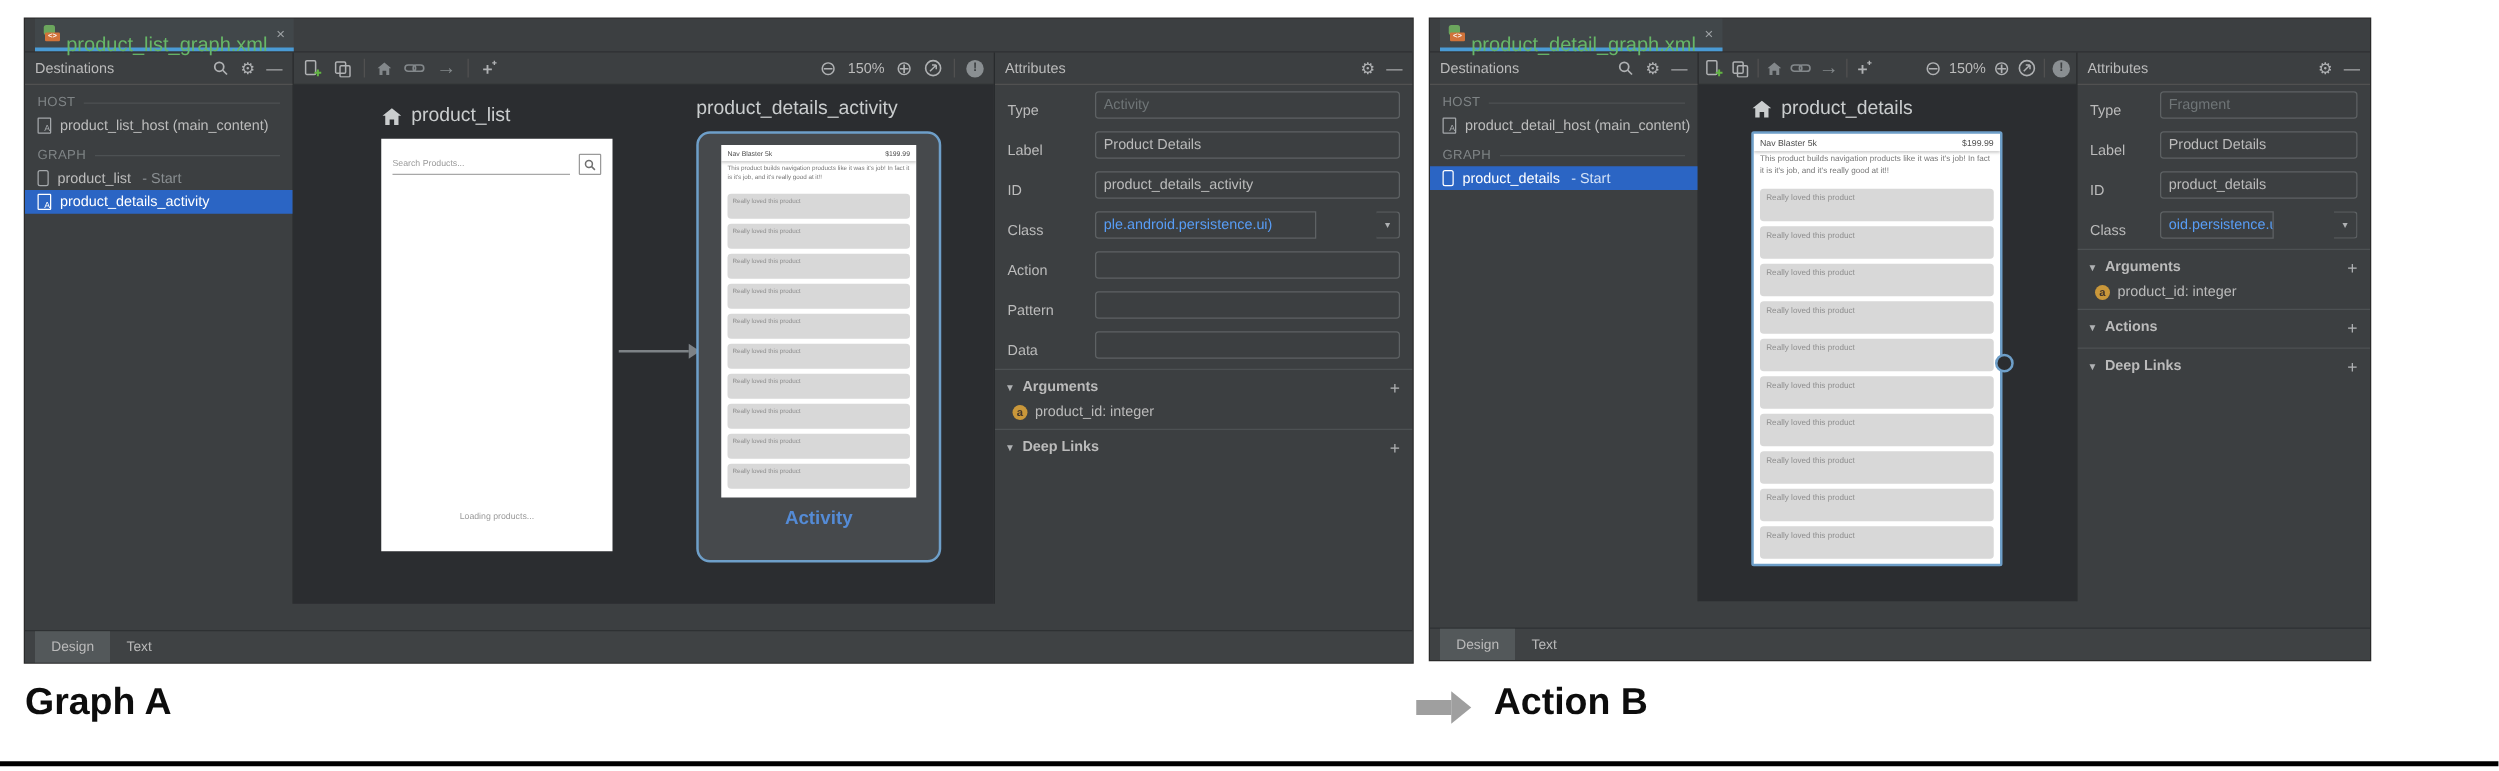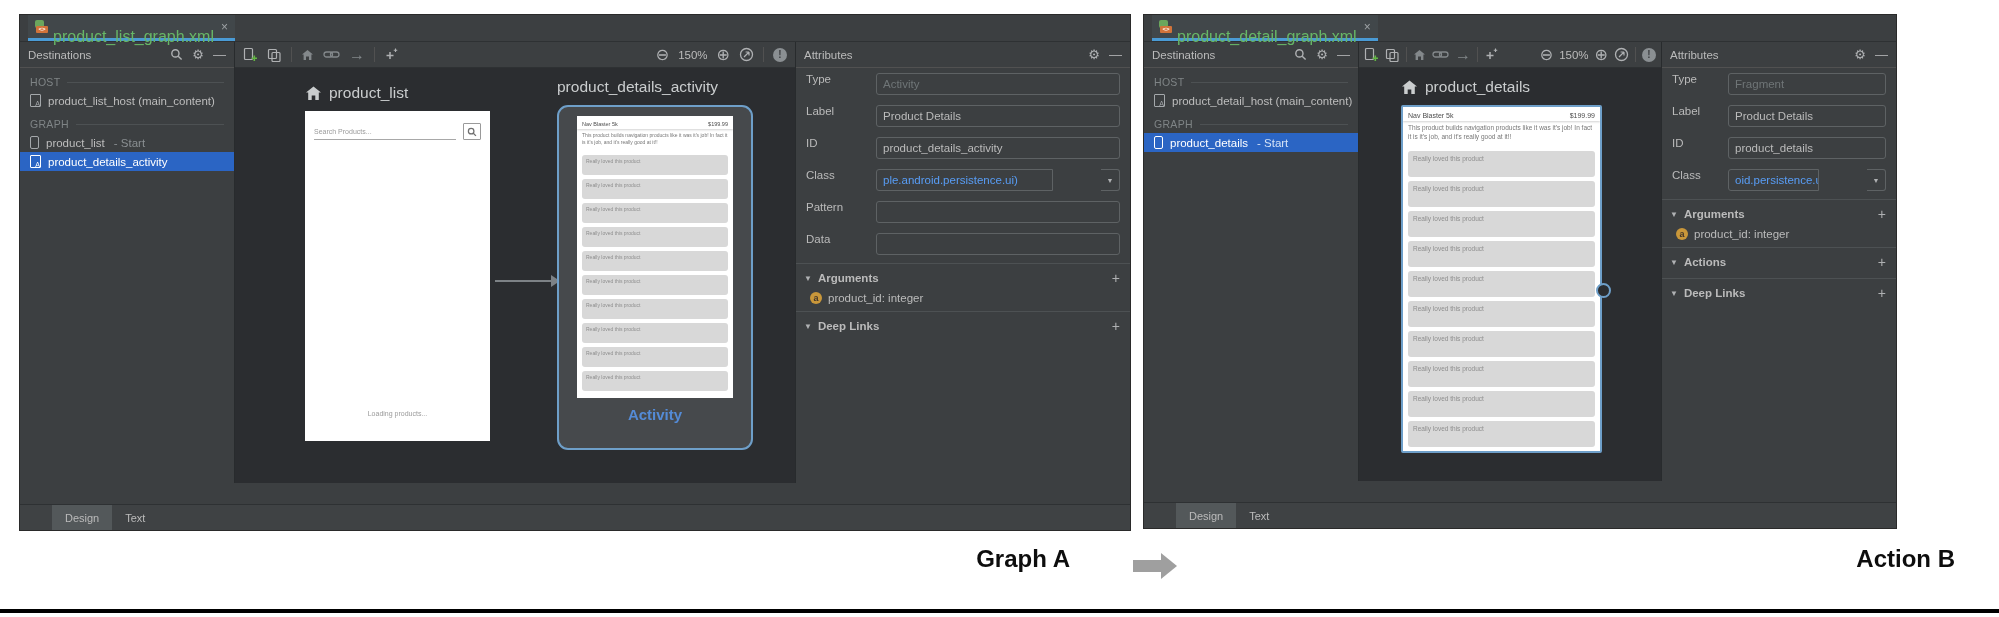--- a/index.html
+++ b/index.html
@@ -82,42 +82,42 @@
   .shot-a .review-row { font-size:5px; padding:3px 4px 11px 4px; }
   .shot-b .review-row { font-size:6.5px; padding:4px 5px 15px 5px; }
 
   .fragment-preview { border:2px solid #6e9fc9; border-radius:2px; }
   .conn-handle { position:absolute; width:15px; height:15px; border:2px solid #6e9fc9; border-radius:50%; background:#2b2d30; }
 
   
   .attributes { flex:none; border-left:1px solid #282b2d; display:flex; flex-direction:column; overflow:hidden; }
   .shot-a .attributes { width:335px; }
   .shot-b .attributes { width:235px; }
-  .attr-row { display:flex; align-items:flex-start; padding:5px 10px; gap:8px; }
+  .attr-row { display:flex; align-items:flex-end; padding:5px 10px; gap:8px; }
   .attr-label { font-size:11.5px; color:#bbbbbb; flex:none; }
   .shot-a .attr-label { width:62px; }
   .shot-b .attr-label { width:48px; }
   .attr-input { flex:1; min-width:0; height:22px; background:transparent; border:1px solid #5e6264; border-radius:3px; color:#bbbbbb; font-size:11.5px; padding:0 6px; font-family:"Liberation Sans", sans-serif; outline:none; }
   .attr-input::placeholder { color:#6f7577; }
   .combo { flex:1; min-width:0; display:flex;gap:48px; }
   .combo-value { flex:1; min-width:0; height:22px; border:1px solid #5e6264; border-radius:3px 0 0 3px; color:#589df6; font-size:11.5px; display:flex; align-items:center; padding:0 6px; white-space:nowrap; overflow:hidden; }
   .combo-btn { width:19px; height:22px; border:1px solid #5e6264; border-left:none; border-radius:0 3px 3px 0; display:flex; align-items:center; justify-content:center; color:#afb1b3; font-size:7px; }
   .attr-section { display:flex; align-items:center; gap:6px; padding:6px 10px 5px 8px; border-top:1px solid #4d5153; margin-top:3px; font-size:11.5px; font-weight:bold; color:#bbbbbb; }
   .expander { font-size:8px; color:#afb1b3; }
   .section-plus { margin-left:auto; font-size:14px; font-weight:normal; color:#afb1b3; }
   .arg-row { display:flex; align-items:center; gap:6px; padding:1px 10px 4px 14px; font-size:11.5px; color:#bbbbbb; }
   .arg-icon { width:12px; height:12px; border-radius:50%; background:#c9973a; color:#42352a; font-size:9px; font-weight:bold; display:flex; align-items:center; justify-content:center; flex:none; }
 
   
-  .bottombar { height:26px; flex:none; background:#3f4244; border-top:1px solid #2e3133; display:flex; align-items:stretch; padding-left:32px;margin-top:21px; }
+  .bottombar { height:26px; flex:none; background:#3f4244; border-top:1px solid #2e3133; display:flex; align-items:stretch; padding-left:8px;margin-top:21px; }
   .btab { display:flex; align-items:center; padding:0 13px; font-size:11px; color:#bbbbbb; }
   .btab.selected { background:#53585a; }
 
   
-  .caption { position:absolute; top:545px; font-size:24px; font-weight:bold; color:#0d0d0d; text-align:right; }
+  .caption { position:absolute; top:545px; font-size:30px; font-weight:bold; color:#0d0d0d; text-align:left; }
   .caption-a { left:20px; width:1050px; }
   .caption-b { left:1195px; width:760px; }
   .mid-arrow { position:absolute; left:1133px; top:560px; width:28px; height:12px; background:#9f9f9f; }
   .mid-arrow::after { content:""; position:absolute; right:-16px; top:-7px; border-left:16px solid #9f9f9f; border-top:13px solid transparent; border-bottom:13px solid transparent; }
   .bottom-rule { position:absolute; left:0; top:609px; width:1999px; height:4px; background:#000; }
 
   svg { display:block; }
 </style>
 </head>
 <body>
@@ -291,20 +291,24 @@
           <input class="attr-input" value="product_details_activity" style="">
         </div>
         <div class="attr-row">
           <span class="attr-label">Class</span>
           <span class="combo">
             <span class="combo-value">ple.android.persistence.ui)</span>
             <span class="combo-btn">▼</span>
           </span>
         </div>
         <div class="attr-row">
+          <span class="attr-label">Action</span>
+          <input class="attr-input" style="">
+        </div>
+        <div class="attr-row">
           <span class="attr-label">Pattern</span>
           <input class="attr-input" style="">
         </div>
         <div class="attr-row">
           <span class="attr-label">Data</span>
           <input class="attr-input" style="">
         </div>
         <div class="attr-section">
           <span class="expander">▼</span>
           <span>Arguments</span>

